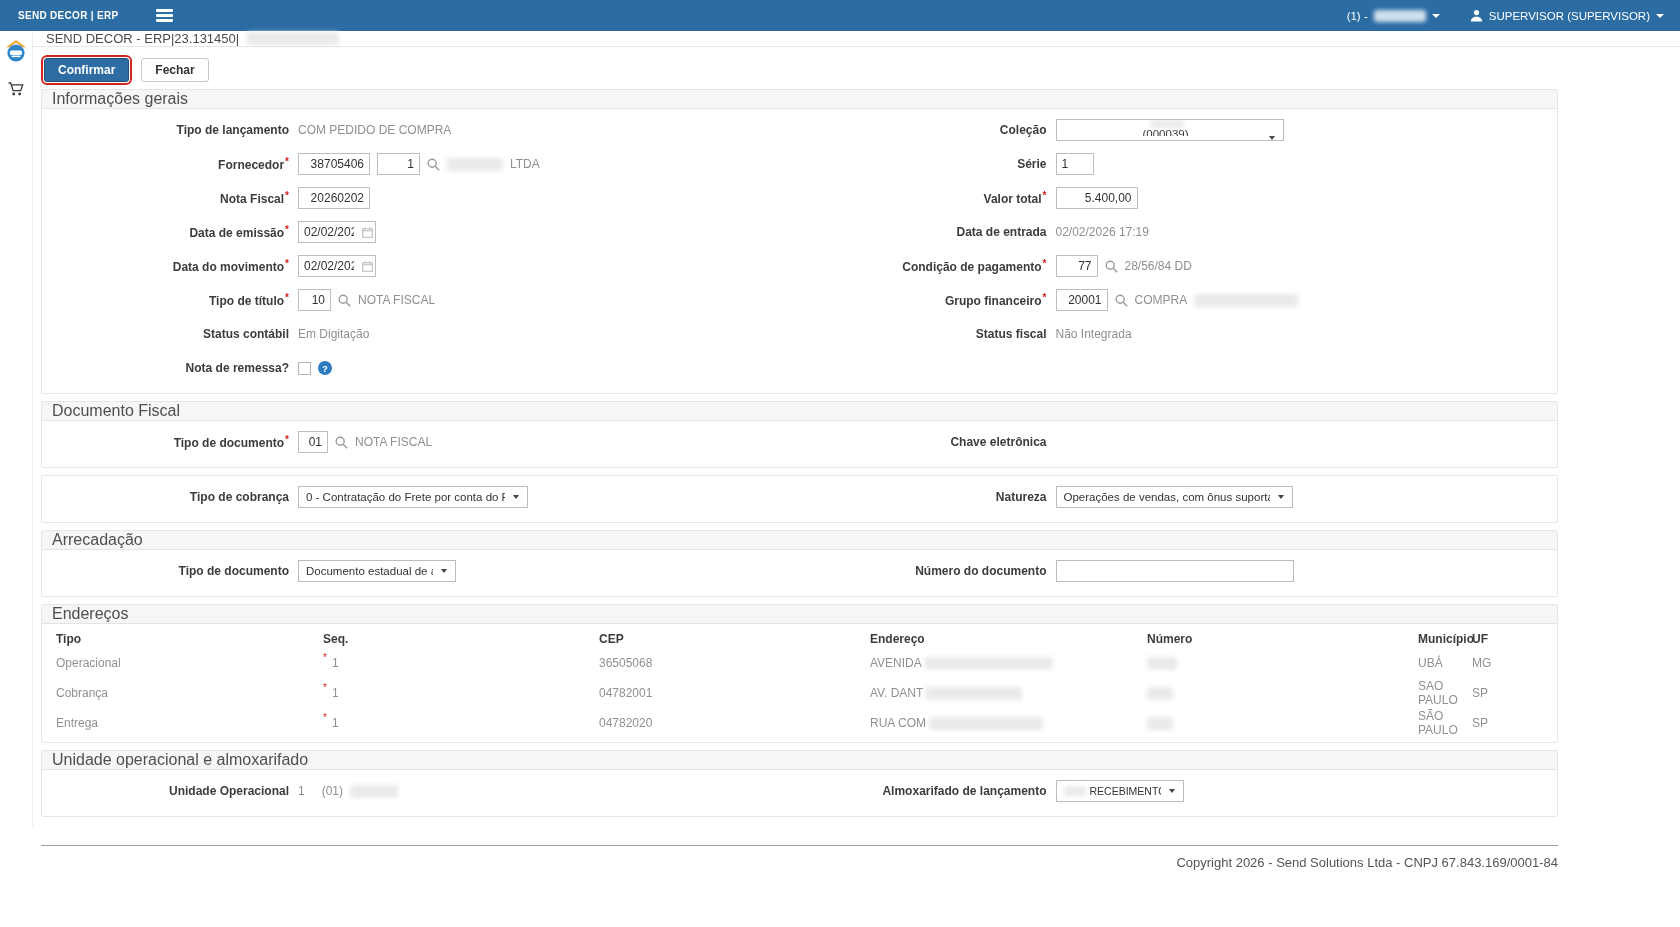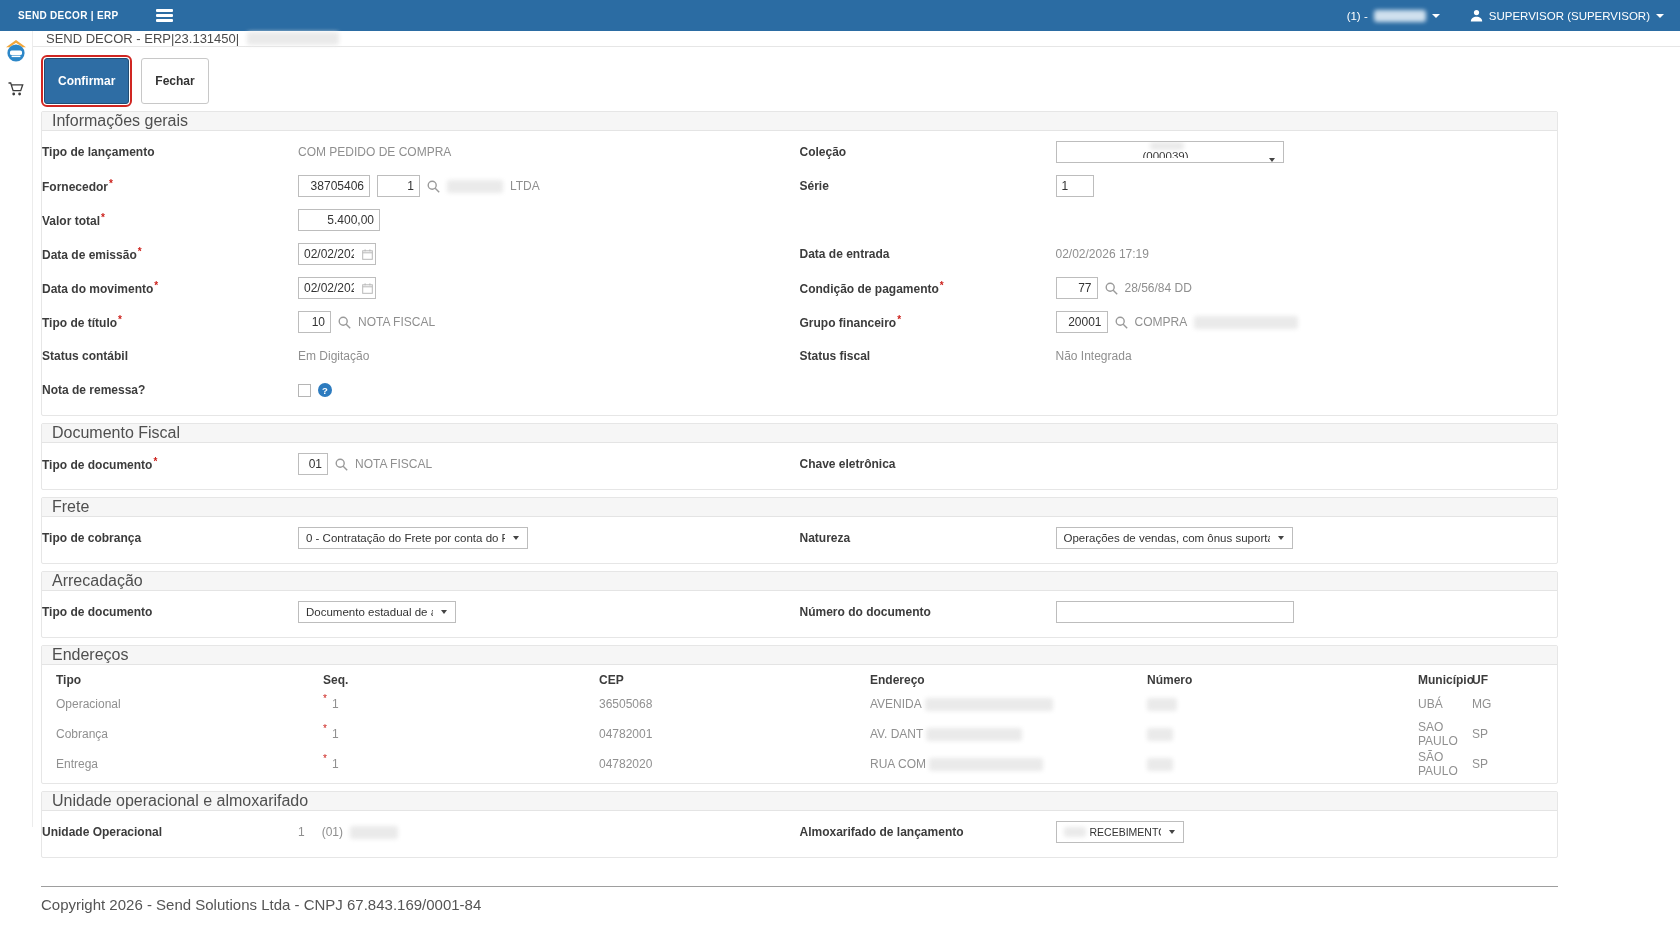--- a/index.html
+++ b/index.html
@@ -19,51 +19,51 @@
   
   .app { display: flex; height: 796px; }
   .sidebar { width: 33px; background: #fff; border-right: 1px solid #ececec; padding-top: 9px; display: flex; flex-direction: column; align-items: center; gap: 20px; }
   .main { flex: 1; display: flex; flex-direction: column; }
   .titlebar { height: 35px; display: flex; align-items: center; padding-left: 13px; font-size: 13px; color: #4a4a4a; border-bottom: 1px solid #e6e6e6; gap: 8px; }
   .content { padding: 6px 0 0 8px; }
   .container { width: 1517px; }
   
   .btn-row { display: flex; align-items: center; margin: 2px 0 4px 0; }
   .focus-ring { border: 2px solid #d02622; border-radius: 6px; padding: 1px; display: inline-block; }
-  .btn { font-family: inherit; font-size: 12px; font-weight: bold; padding: 15px 13px; border-radius: 3px; cursor: pointer; }
+  .btn { font-family: inherit; font-size: 12px; font-weight: bold; padding: 4px 13px; border-radius: 3px; cursor: pointer; }
   .btn-primary { background: #2e6da4; border: 1px solid #204d74; color: #fff; }
   .btn-default { background: #fff; border: 1px solid #c8c8c8; color: #333; margin-left: 9px; }
   
   .panel { border: 1px solid #e6e6e6; border-radius: 2px; margin-bottom: 7px; background: #fff; }
   .panel-h { background: #f6f6f6; border-bottom: 1px solid #e4e4e4; padding: 3px 10px; font-size: 16px; color: #4f4f4f; height: 19px; display:flex; align-items:center;}
   .panel-b { padding: 4px 0 8px 0; }
   
   .frow { display: flex; min-height: 34px; align-items: center; }
   .half { width: 50%; display: flex; align-items: center; }
-  .lbl { width: 256px; text-align: left; font-weight: bold; font-size: 12px; color: #3c3c3c; padding-right: 9px; flex-shrink: 0; white-space: nowrap; }
+  .lbl { width: 256px; text-align: right; font-weight: bold; font-size: 12px; color: #3c3c3c; padding-right: 9px; flex-shrink: 0; white-space: nowrap; }
   .ast { color: #cc1f1a; font-size: 10px; vertical-align: 4px; margin-left: 1px; }
   .fld { display: flex; align-items: center; gap: 7px; font-size: 12px; color: #8f8f8f; }
   .inp { height: 22px; border: 1px solid #bdbdbd; font-size: 12px; padding: 0 5px; color: #333; font-family: inherit; background: #fff; }
   .num { text-align: right; }
   .date-addon { height: 22px; width: 17px; border: 1px solid #bdbdbd; border-left: none; display: inline-flex; align-items: center; justify-content: center; background: #fff; cursor: pointer; }
   .sel { height: 22px; border: 1px solid #bdbdbd; background: #fff; display: inline-flex; align-items: center; font-size: 11.5px; color: #333; padding: 0 7px; cursor: pointer; white-space: nowrap; overflow: hidden; }
   .sel .sc { margin-left: auto; width: 0; height: 0; border-left: 3.5px solid transparent; border-right: 3.5px solid transparent; border-top: 4px solid #444; flex-shrink: 0; padding-left:0; margin-right:1px;}
   .sel .txt { overflow: hidden; text-overflow: clip; margin-right: 8px; }
   .chk { width: 13px; height: 13px; border: 1px solid #b5b5b5; background: #fff; display: inline-block; cursor: pointer; }
   .help { width: 14px; height: 14px; border-radius: 50%; background: #2c7bbf; color: #fff; font-size: 9.5px; font-weight: bold; display: inline-flex; align-items: center; justify-content: center; cursor: pointer; }
   .redact { display: inline-block; height: 13px; background: #eaeaea; border-radius: 3px; filter: blur(2px); }
   .static { color: #8f8f8f; font-size: 12px; }
   
   .addr-grid { display: grid; grid-template-columns: 267px 276px 271px 277px 271px 54px 1fr; padding-left: 14px; font-size: 12px; }
   .addr-grid .hd { font-weight: bold; color: #3c3c3c; height: 20px; display: flex; align-items: flex-end; padding-bottom: 2px; }
   .addr-grid .cell { color: #909090; height: 30px; display: flex; align-items: center; gap: 3px; }
   .seq-ast { color: #cc1f1a; font-size: 10px; vertical-align: 6px; margin-right: 2px; position: relative; top: -6px; }
   
   .footer-rule { border-top: 1px solid #9e9e9e; margin-top: 28px; width: 1517px; }
-  .copyright { width: 1517px; font-size: 15px; color: #555; padding-top: 9px; }
+  .copyright { width: 1517px; text-align: right; font-size: 13px; color: #555; padding-top: 9px; }
 </style>
 </head>
 <body>
 
 <nav class="topbar">
   <div class="brand">SEND DECOR | ERP</div>
   <div class="hamburger">
       <i></i>
       <i></i>
       <i></i>
@@ -157,20 +157,26 @@
               <div class="half">
                 <div class="lbl"><span>Série</span></div>
                 <div class="fld">
                   <input class="inp" style="width: 38px;" value="1">
                 </div>
               </div>
             </div>
 
             <div class="frow">
               <div class="half">
+                <div class="lbl"><span>Nota Fiscal</span><span class="ast">*</span></div>
+                <div class="fld">
+                  <input class="inp num" style="width: 72px;" value="20260202">
+                </div>
+              </div>
+              <div class="half">
                 <div class="lbl"><span>Valor total</span><span class="ast">*</span></div>
                 <div class="fld">
                   <input class="inp num" style="width: 82px;" value="5.400,00">
                 </div>
               </div>
             </div>
 
             <div class="frow">
               <div class="half">
                 <div class="lbl"><span>Data de emissão</span><span class="ast">*</span></div>
@@ -294,21 +300,20 @@
               </div>
               <div class="half">
                 <div class="lbl"><span>Chave eletrônica</span></div>
                 <div class="fld"></div>
               </div>
             </div>
           </div>
         </section>
 
         <section class="panel">
-          <div class="panel-h">Frete</div>
           <div class="panel-b">
             <div class="frow">
               <div class="half">
                 <div class="lbl"><span>Tipo de cobrança</span></div>
                 <div class="fld">
                   <div class="sel" style="width:230px;">
                     <span class="txt">0 - Contratação do Frete por conta do Remetente (CIF)</span>
                     <span class="sc"></span>
                   </div>
                 </div>

